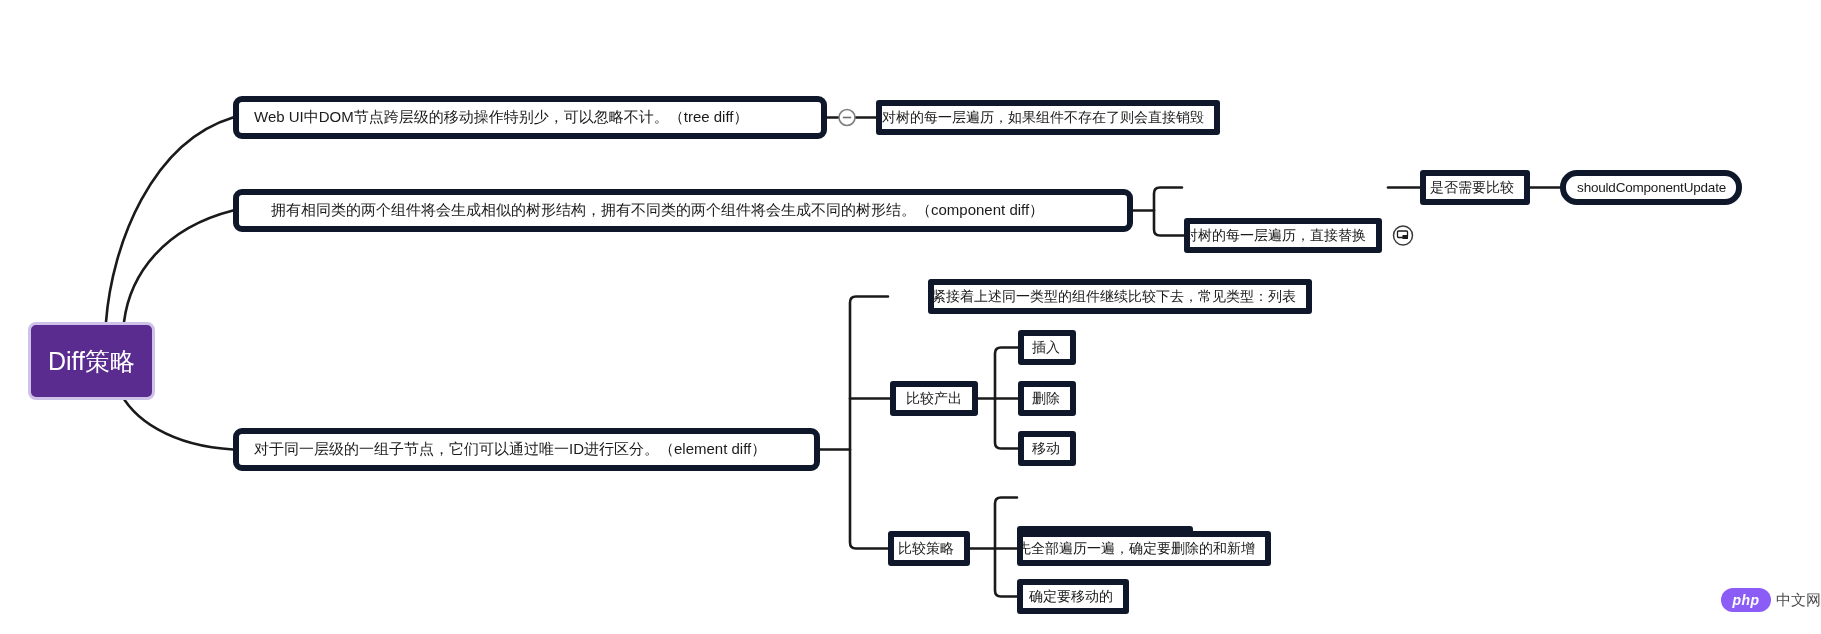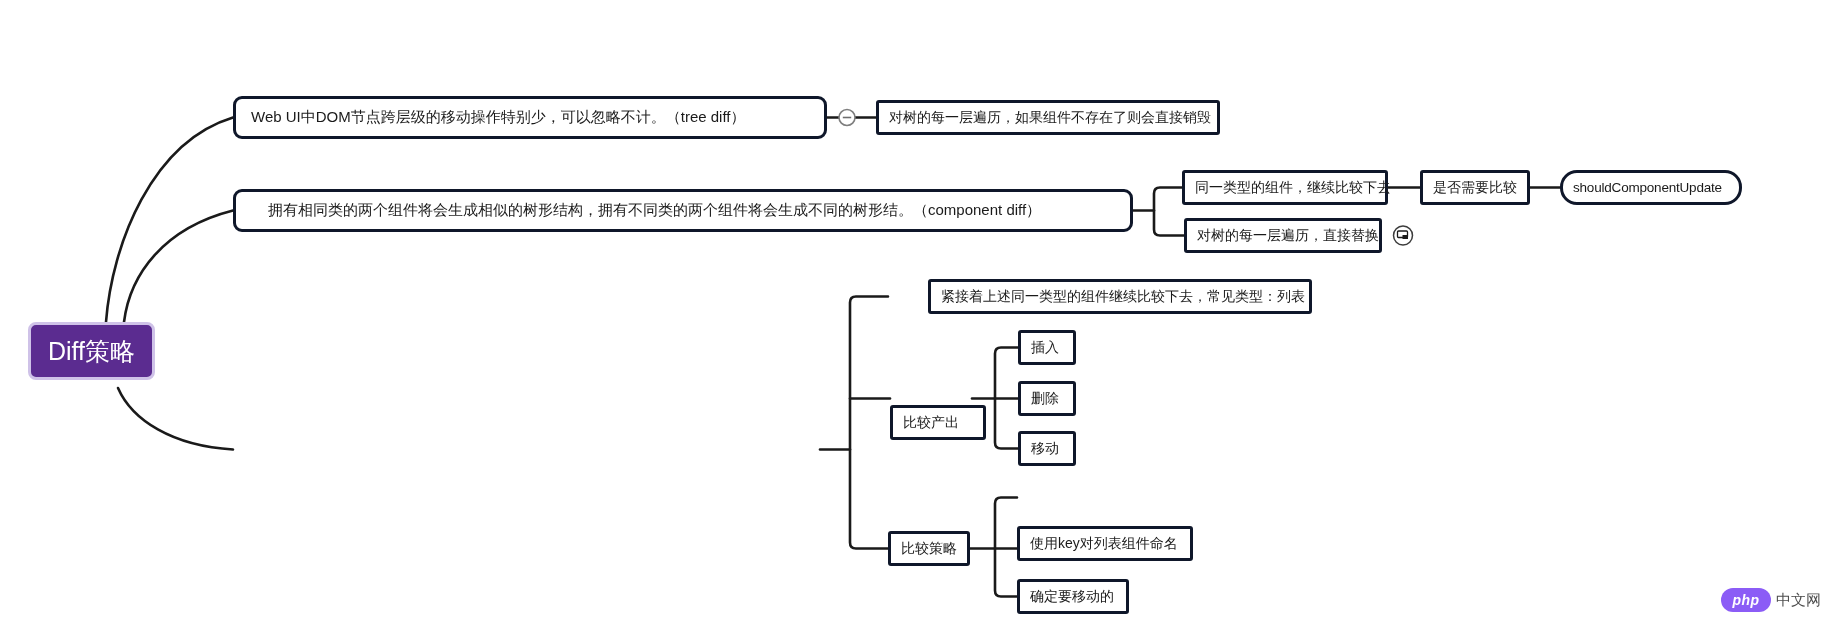--- a/index.html
+++ b/index.html
@@ -2,28 +2,28 @@
 <html><head>
 <meta charset="utf-8">
 <style>
   html,body{margin:0;padding:0;background:#fff;}
   .canvas{
     position:relative;width:1821px;height:634px;background:#ffffff;overflow:hidden;
     font-family:"Liberation Sans","DejaVu Sans",sans-serif;
   }
   .connector-layer{position:absolute;left:0;top:0;width:1821px;height:634px;z-index:0;}
   .node{
-    position:absolute;box-sizing:border-box;background:#ffffff;border:3px solid #0f172a;
+    position:absolute;box-sizing:border-box;background:#ffffff;border:6px solid #0f172a;
     display:flex;align-items:center;white-space:nowrap;color:#1a1a1a;z-index:1;
   }
   .topic{height:43px;border-radius:9px;font-size:15px;padding:0 15px;justify-content:flex-start;}
-  .leaf{height:35px;border-radius:3px;font-size:14px;padding:10px 10px;justify-content:flex-start;}
+  .leaf{height:35px;border-radius:3px;font-size:14px;padding:10px 10px;justify-content:flex-end;}
   .leaf.code{font-size:13.5px;letter-spacing:-0.2px;border-radius:17px;}
   .root-node{
-    left:28px;top:322px;width:127px;height:58px;background:#5b2c90;color:#ffffff;
+    left:28px;top:322px;width:127px;height:78px;background:#5b2c90;color:#ffffff;
     border:3px solid #cfc2e8;border-radius:8px;font-size:25px;justify-content:center;
     padding:0 6px;
   }
   .watermark{position:absolute;left:1721px;top:588px;display:flex;align-items:center;z-index:1;}
   .php-oval{
     width:50px;height:24px;border-radius:12px;background:#8b5cf6;color:#ffffff;
     display:flex;align-items:center;justify-content:center;
     font-style:italic;font-weight:bold;font-size:14px;letter-spacing:0.5px;
   }
   .wm-text{margin-left:5px;font-size:15px;color:#4d4d4d;}
@@ -79,56 +79,59 @@
   <div class="node topic" style="left:233px;top:96px;width:594px;">
     <span>Web UI中DOM节点跨层级的移动操作特别少，可以忽略不计。（tree diff）</span>
   </div>
   <div class="node leaf" style="left:876px;top:100px;width:344px;">
     <span>对树的每一层遍历，如果组件不存在了则会直接销毁</span>
   </div>
 
   <div class="node topic" style="left:233px;top:189px;width:900px;padding-left:32px;">
     <span>拥有相同类的两个组件将会生成相似的树形结构，拥有不同类的两个组件将会生成不同的树形结。（component diff）</span>
   </div>
-  <div class="node leaf" style="left:1182px;top:170px;width:206px;">
-    <span>同一类型的组件，继续比较下去</span>
-  </div>
   <div class="node leaf" style="left:1420px;top:170px;width:110px;">
     <span>是否需要比较</span>
   </div>
   <div class="node leaf code" style="left:1560px;top:170px;width:182px;">
     <span>shouldComponentUpdate</span>
   </div>
   <div class="node leaf" style="left:1184px;top:218px;width:198px;">
     <span>对树的每一层遍历，直接替换</span>
   </div>
 
+  <div class="node topic" style="left:233px;top:428px;width:587px;">
+    <span>对于同一层级的一组子节点，它们可以通过唯一ID进行区分。（element diff）</span>
+  </div>
   <div class="node leaf" style="left:928px;top:279px;width:384px;">
     <span>紧接着上述同一类型的组件继续比较下去，常见类型：列表</span>
   </div>
 
-  <div class="node leaf" style="left:890px;top:381px;width:96px;margin-top:24px;">
+  <div class="node leaf" style="left:890px;top:381px;width:88px;">
     <span>比较产出</span>
   </div>
   <div class="node leaf" style="left:1018px;top:330px;width:58px;">
     <span>插入</span>
   </div>
   <div class="node leaf" style="left:1018px;top:381px;width:58px;">
     <span>删除</span>
   </div>
   <div class="node leaf" style="left:1018px;top:431px;width:58px;">
     <span>移动</span>
   </div>
 
   <div class="node leaf" style="left:888px;top:531px;width:82px;">
     <span>比较策略</span>
   </div>
   <div class="node leaf" style="left:1017px;top:480px;width:176px;margin-top:46px;">
     <span>使用key对列表组件命名</span>
   </div>
+  <div class="node leaf" style="left:1017px;top:531px;width:254px;">
+    <span>先全部遍历一遍，确定要删除的和新增</span>
+  </div>
   <div class="node leaf" style="left:1017px;top:579px;width:112px;">
     <span>确定要移动的</span>
   </div>
 
   <div class="watermark">
     <span class="php-oval">php</span>
     <span class="wm-text">中文网</span>
   </div>
 
 </div>

